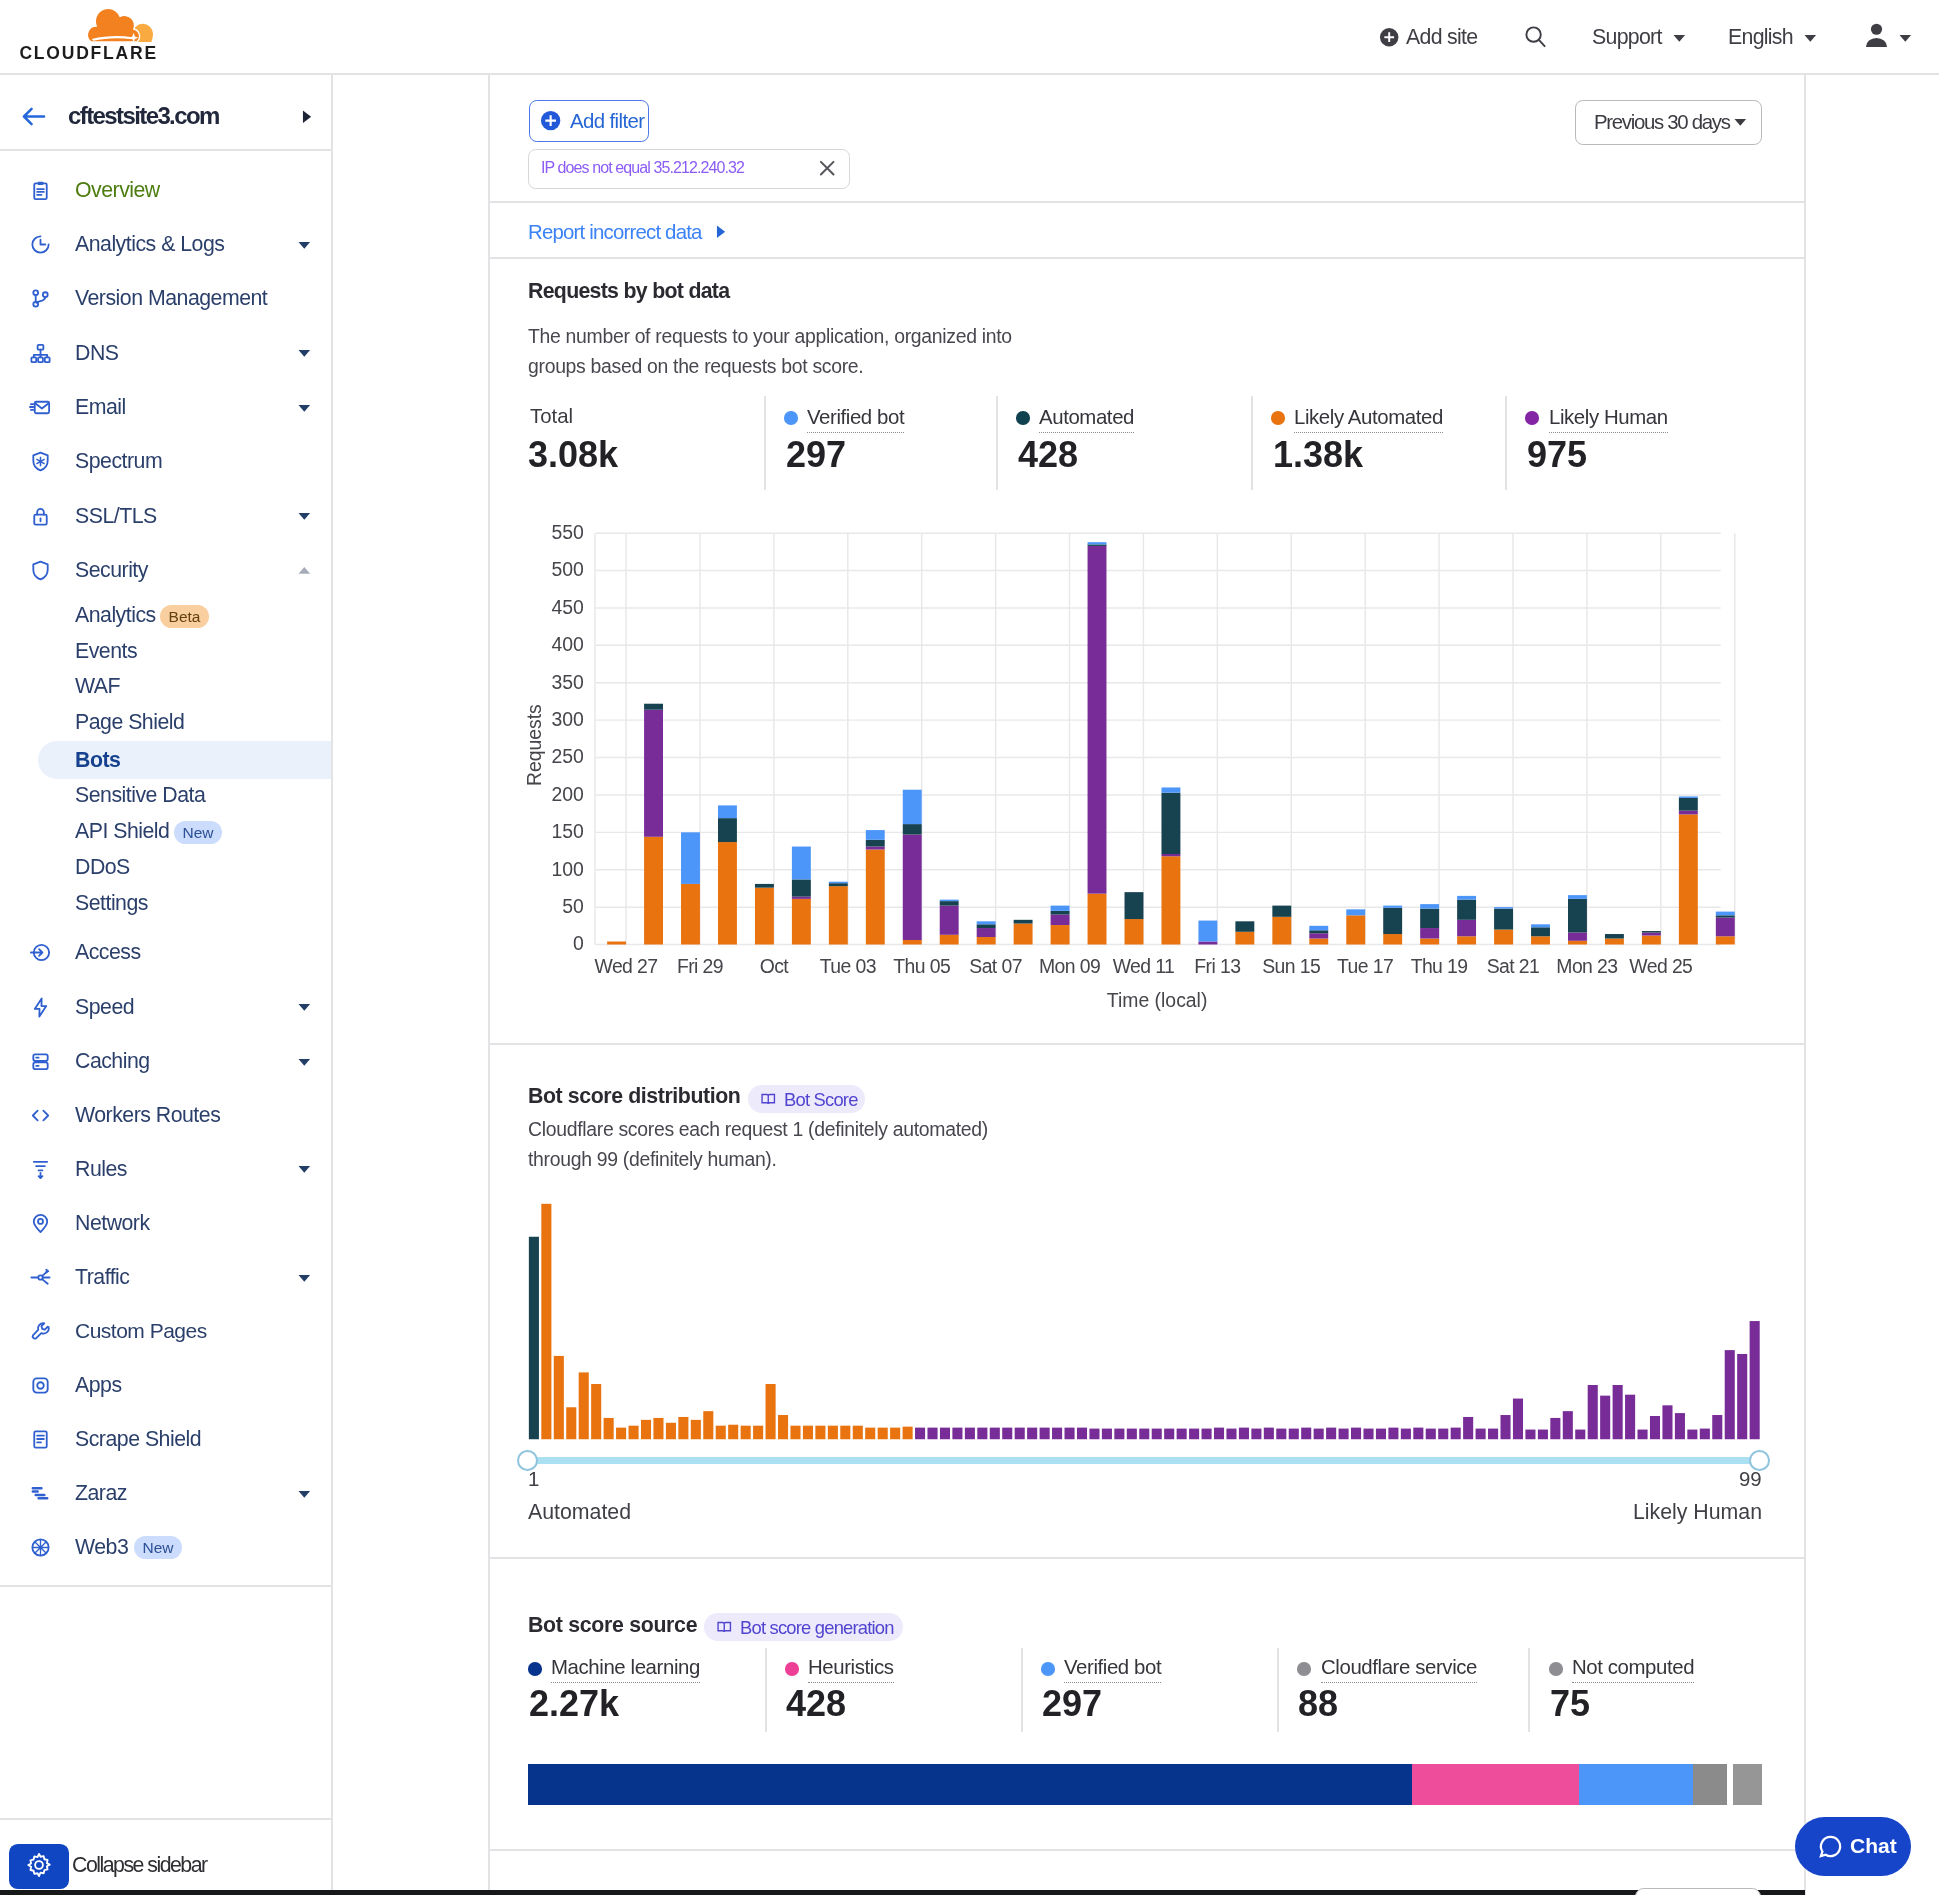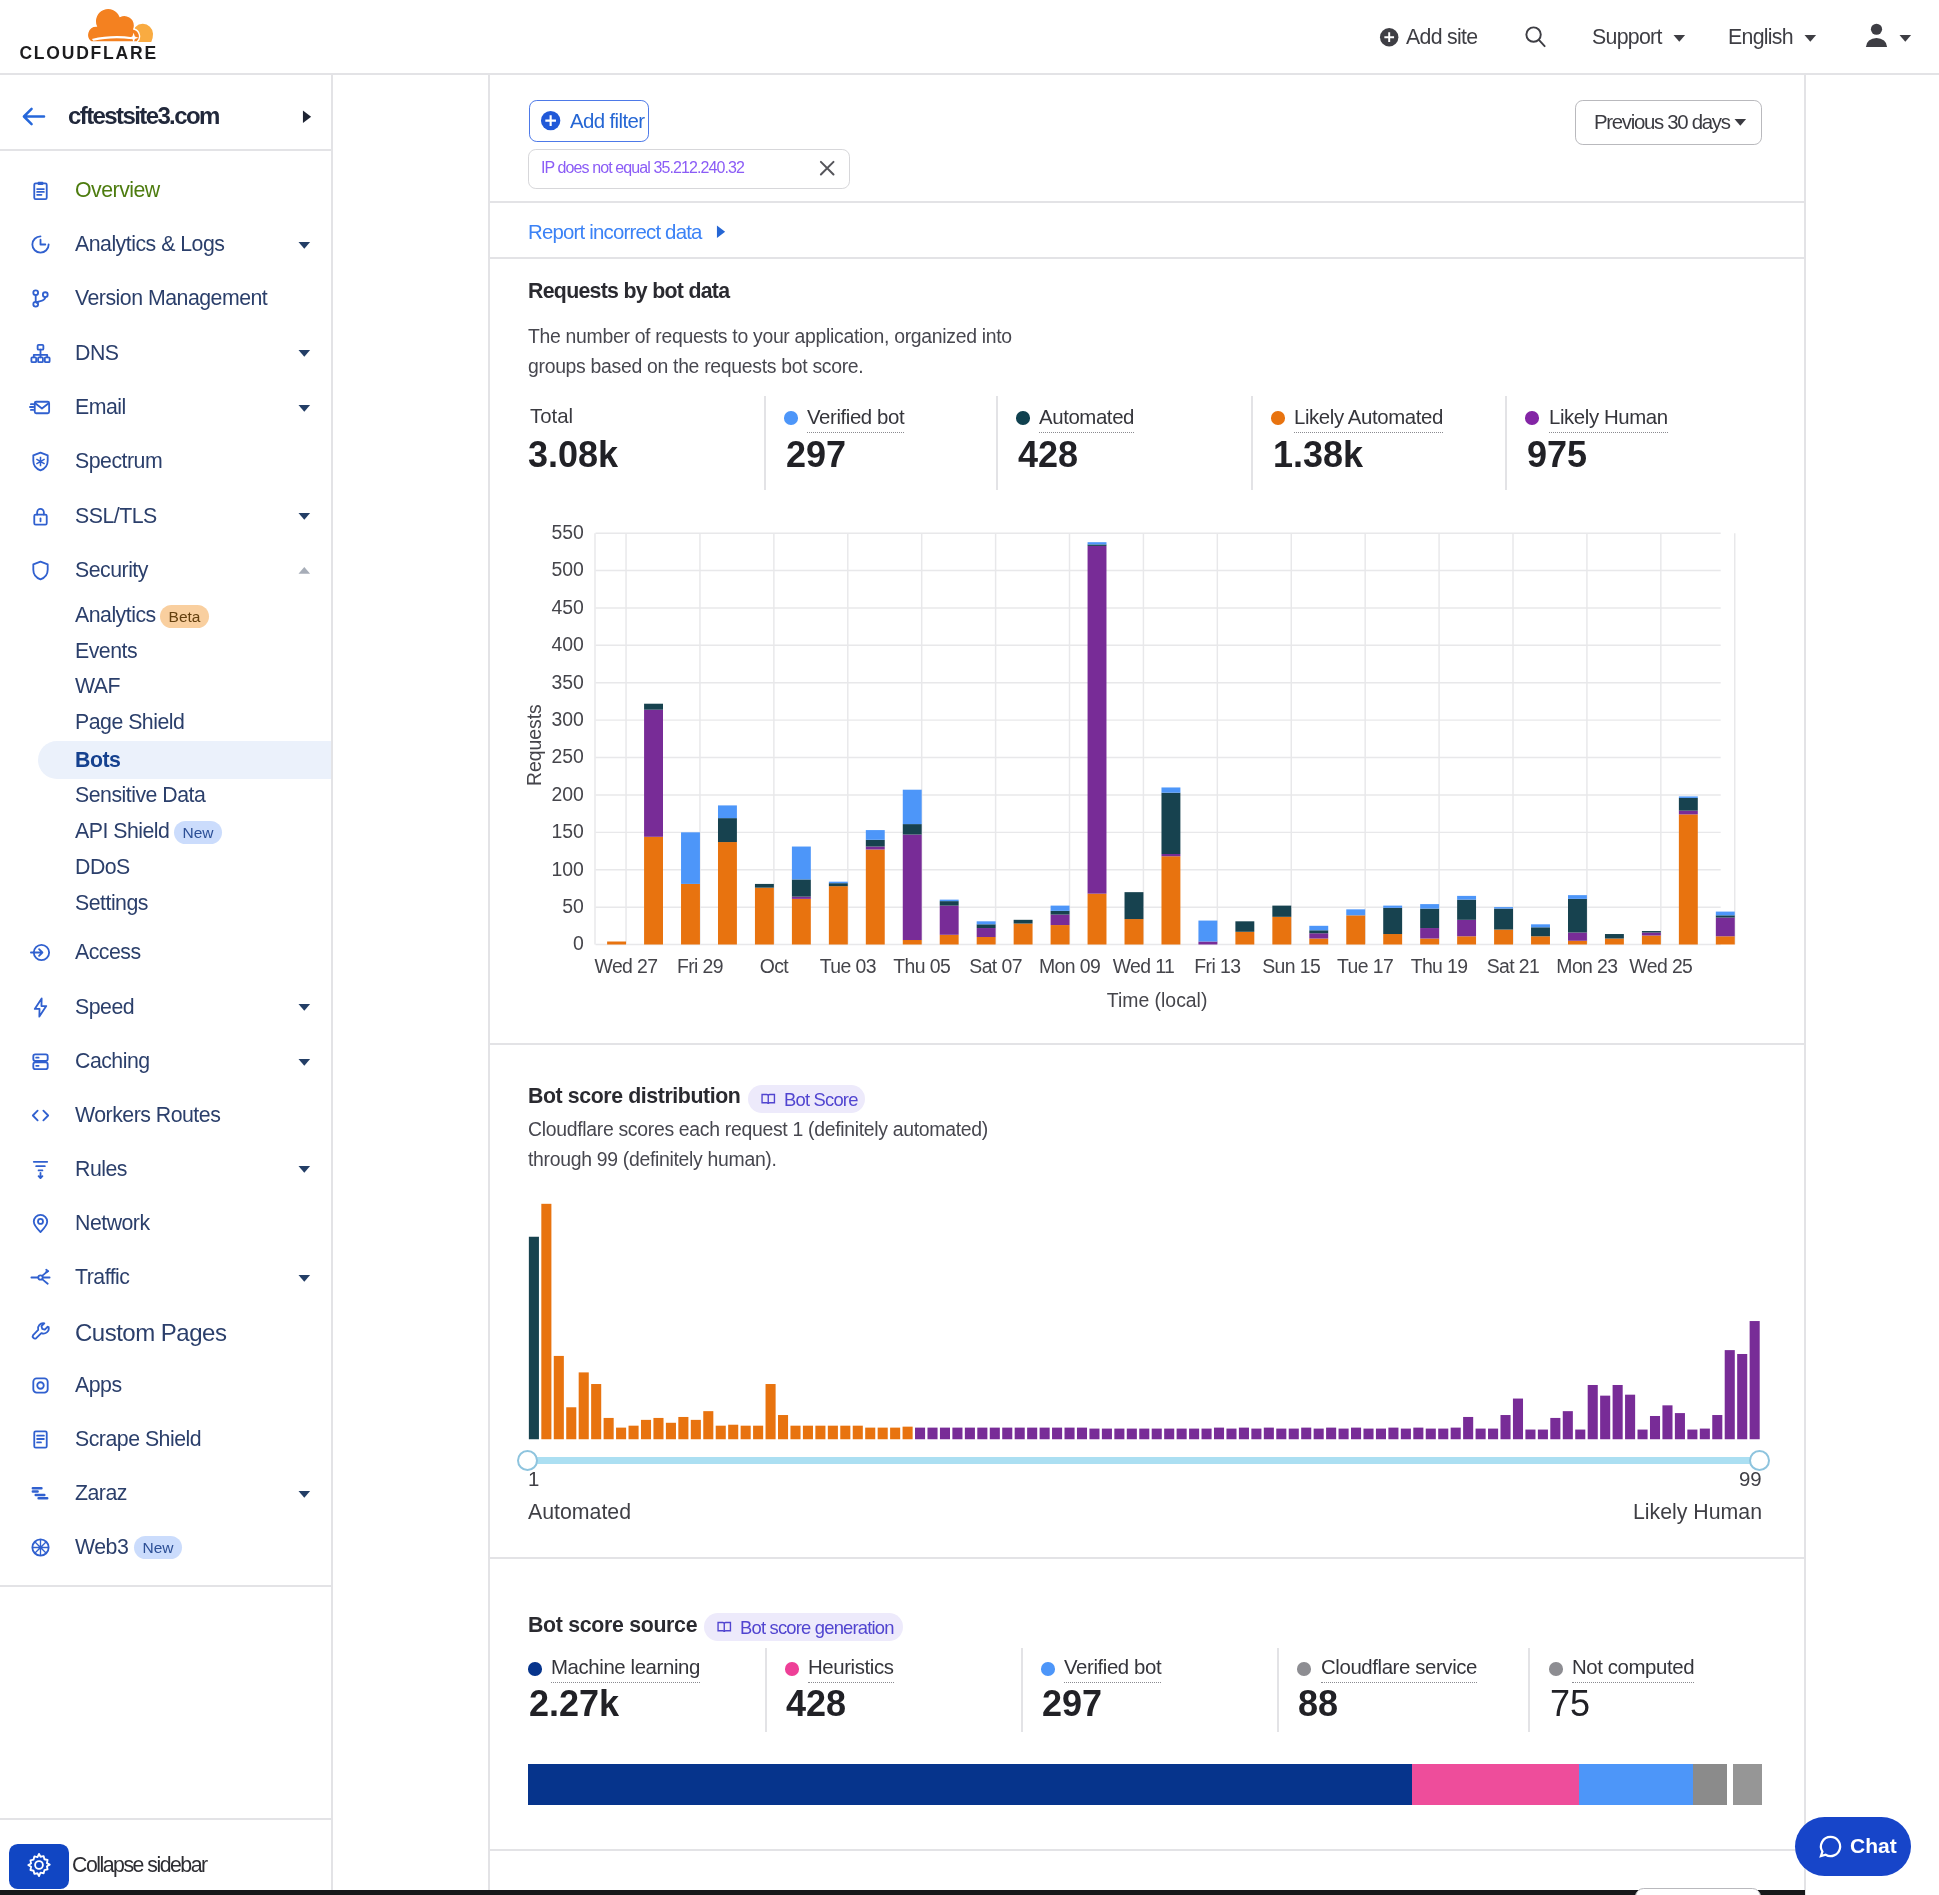--- a/index.html
+++ b/index.html
@@ -166,21 +166,21 @@
       <path d="M2.5 12 h7 M14.5 12 h7 M14 10 l5.5-4.5 M14 14 l5.5 4.5" stroke="#3060cf" stroke-width="1.9" fill="none" stroke-linecap="round" stroke-linejoin="round"></path>
       <path d="M18 4 l2 1.5 -2.3 1" stroke="#3060cf" stroke-width="1.9" fill="none" stroke-linecap="round" stroke-linejoin="round"></path>
     </svg></div>
 <div style="position:absolute;left:75px;top:1265px;font-size:21.3px;letter-spacing:-0.5px;color:#2b3f6b">Traffic</div>
 <svg style="position:absolute;left:297px;top:1273px" width="14.6" height="9.7" viewBox="0 0 15 10">
     <path d="M1.5 2 h12 L7.5 9 z" fill="#233e66"></path>
   </svg>
 <div style="position:absolute;left:29px;top:1320px"><svg width="23" height="23" viewBox="0 0 24 24">
       <path d="M20.5 7.5 a5.5 5.5 0 0 1-7.6 6.2 L7.5 19 a2.3 2.3 0 0 1-3.2-3.2 l5.3-5.4 A5.5 5.5 0 0 1 16 3.5 l-3 3 .8 2.7 2.7.8 3-3z" stroke="#3060cf" stroke-width="1.9" fill="none" stroke-linecap="round" stroke-linejoin="round"></path>
     </svg></div>
-<div style="position:absolute;left:75px;top:1319px;font-size:24px;letter-spacing:-0.5px;color:#2b3f6b">Custom Pages</div>
+<div style="position:absolute;left:75px;top:1319px;font-size:21px;letter-spacing:-0.5px;color:#2b3f6b">Custom Pages</div>
 <div style="position:absolute;left:29px;top:1374px"><svg width="23" height="23" viewBox="0 0 24 24">
       <rect x="4.5" y="4.5" width="15" height="15" rx="3.5" stroke="#3060cf" stroke-width="1.9" fill="none" stroke-linecap="round" stroke-linejoin="round"></rect>
       <circle cx="12" cy="12" r="3.4" stroke="#3060cf" stroke-width="1.9" fill="none" stroke-linecap="round" stroke-linejoin="round"></circle>
     </svg></div>
 <div style="position:absolute;left:75px;top:1373px;font-size:21.3px;letter-spacing:-0.5px;color:#2b3f6b">Apps</div>
 <div style="position:absolute;left:29px;top:1428px"><svg width="23" height="23" viewBox="0 0 24 24">
       <rect x="5.5" y="3.5" width="13" height="17" rx="1.5" stroke="#3060cf" stroke-width="1.9" fill="none" stroke-linecap="round" stroke-linejoin="round"></rect>
       <line x1="8.5" y1="8" x2="15.5" y2="8" stroke="#3060cf" stroke-width="1.9" fill="none" stroke-linecap="round" stroke-linejoin="round"></line>
       <line x1="8.5" y1="11.5" x2="15.5" y2="11.5" stroke="#3060cf" stroke-width="1.9" fill="none" stroke-linecap="round" stroke-linejoin="round"></line>
       <line x1="8.5" y1="15" x2="12.5" y2="15" stroke="#3060cf" stroke-width="1.9" fill="none" stroke-linecap="round" stroke-linejoin="round"></line>
@@ -531,21 +531,21 @@
 <div style="position:absolute;left:808px;top:1655px;font-size:20.4px;letter-spacing:-0.4px;color:#35353b;border-bottom:1.9px dotted #8b8b90;padding-bottom:2.9px;line-height:24px">Heuristics</div>
 <div style="position:absolute;left:786px;top:1683px;font-size:36px;font-weight:bold;color:#212126">428</div>
 <div style="position:absolute;left:1041px;top:1662px;width:13.6px;height:13.6px;border-radius:50%;background:#4d96f9"></div>
 <div style="position:absolute;left:1064px;top:1655px;font-size:20.4px;letter-spacing:-0.4px;color:#35353b;border-bottom:1.9px dotted #8b8b90;padding-bottom:2.9px;line-height:24px">Verified bot</div>
 <div style="position:absolute;left:1042px;top:1683px;font-size:36px;font-weight:bold;color:#212126">297</div>
 <div style="position:absolute;left:1297px;top:1662px;width:13.6px;height:13.6px;border-radius:50%;background:#8d8d92"></div>
 <div style="position:absolute;left:1321px;top:1655px;font-size:20.4px;letter-spacing:-0.4px;color:#35353b;border-bottom:1.9px dotted #8b8b90;padding-bottom:2.9px;line-height:24px">Cloudflare service</div>
 <div style="position:absolute;left:1298px;top:1683px;font-size:36px;font-weight:bold;color:#212126">88</div>
 <div style="position:absolute;left:1549px;top:1662px;width:13.6px;height:13.6px;border-radius:50%;background:#8d8d92"></div>
 <div style="position:absolute;left:1572px;top:1655px;font-size:20.4px;letter-spacing:-0.4px;color:#35353b;border-bottom:1.9px dotted #8b8b90;padding-bottom:2.9px;line-height:24px">Not computed</div>
-<div style="position:absolute;left:1550px;top:1683px;font-size:36px;font-weight:normal;color:#212126">75</div>
+<div style="position:absolute;left:1550px;top:1683px;font-size:36px;font-weight:bold;color:#212126">75</div>
 <div style="position:absolute;left:765px;top:1648px;width:1.9px;height:84px;background:#e3e3e6"></div>
 <div style="position:absolute;left:1021px;top:1648px;width:1.9px;height:84px;background:#e3e3e6"></div>
 <div style="position:absolute;left:1277px;top:1648px;width:1.9px;height:84px;background:#e3e3e6"></div>
 <div style="position:absolute;left:1528px;top:1648px;width:1.9px;height:84px;background:#e3e3e6"></div>
 <div style="position:absolute;left:528px;top:1764px;width:884px;height:41px;background:#06348c"></div>
 <div style="position:absolute;left:1412px;top:1764px;width:167px;height:41px;background:#ee4d9b"></div>
 <div style="position:absolute;left:1579px;top:1764px;width:115px;height:41px;background:#4d96f9"></div>
 <div style="position:absolute;left:1693px;top:1764px;width:34px;height:41px;background:#8b8b8b"></div>
 <div style="position:absolute;left:1733px;top:1764px;width:29px;height:41px;background:#969696"></div>
 <div class="hb" style="left:0;top:73px;width:1940px"></div>

